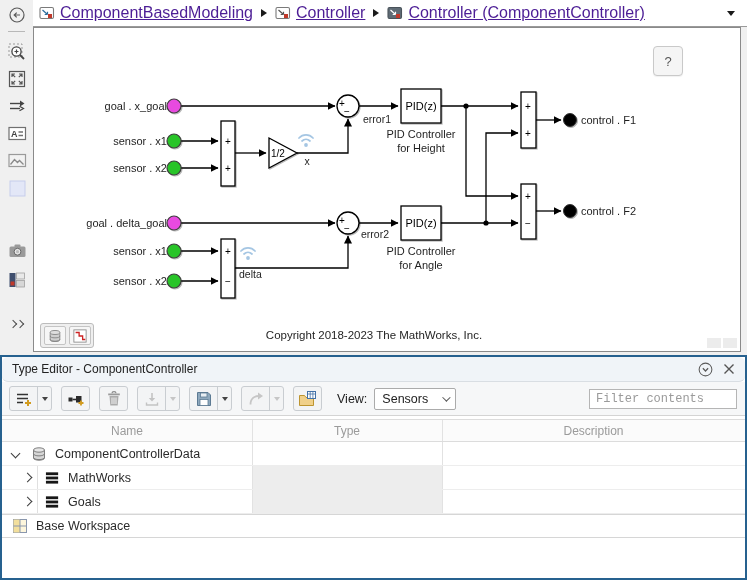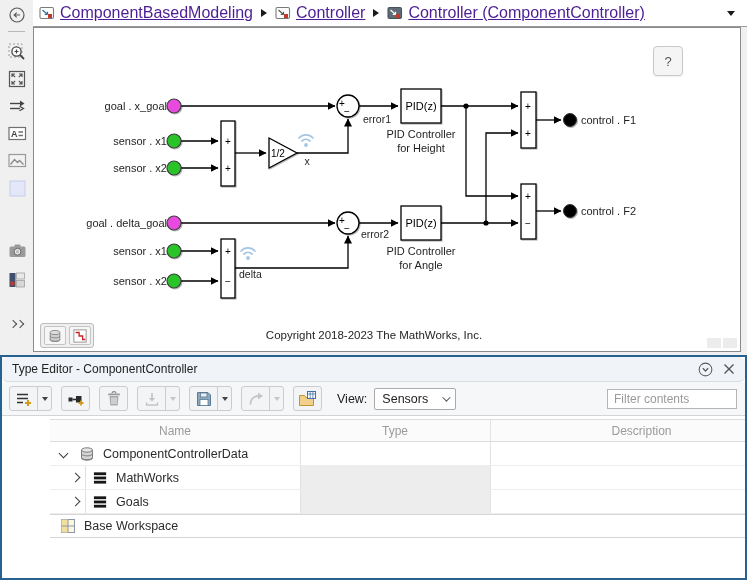--- a/index.html
+++ b/index.html
@@ -48,24 +48,24 @@
   #te-toolbar { height:34px; background:#f6f7f8; border-bottom:1px solid #d4d4d4; display:flex; align-items:center; padding-left:7px; }
   .tb { height:25px; border:1px solid #c9cdd1; border-radius:3px; background:#f3f4f5; display:flex; align-items:center; margin-right:9px; cursor:pointer; }
   .tb-ico { width:27px; display:flex; align-items:center; justify-content:center; }
   .tb-caret { width:14px; height:100%; border-left:1px solid #c9cdd1; display:flex; align-items:center; justify-content:center; }
   .caret-shape { width:0; height:0; border-top:4px solid #444; border-left:3.5px solid transparent; border-right:3.5px solid transparent; }
   .caret-dis { border-top-color:#c6c6c6; }
   .view-label { font-size:12.5px; color:#222; margin:0 7px 0 6px; }
   .view-select { height:22px; background:#fff; border:1px solid #ababab; border-radius:2px; display:flex; align-items:center; padding:0 7px; gap:14px; cursor:pointer; }
   .view-value { font-size:12.5px; color:#222; }
   .sel-chev { width:6px; height:6px; border-right:1.4px solid #555; border-bottom:1.4px solid #555; transform:rotate(45deg) translateY(-2px); }
-  #filter-input { margin-left:auto; margin-right:8px; width:130px; height:20px; border:1px solid #b5b5b5; font-size:12px; padding:1px 6px; color:#444; font-family:Liberation Sans, sans-serif; }
+  #filter-input { margin-left:auto; margin-right:8px; width:148px; height:20px; border:1px solid #b5b5b5; font-size:12px; padding:1px 6px; color:#444; font-family:Liberation Mono, monospace; }
   #filter-input::placeholder { color:#9a9a9a; }
 
-  #te-table { position:relative; margin-top:3px;padding-left:48px; }
+  #te-table { position:relative; margin-top:3px; }
   .col-div { position:absolute; top:0; bottom:0; width:1px; background:#e2e2e2; }
   #te-header { position:relative; height:23px; border-top:1px solid #dcdcdc; border-bottom:1px solid #dcdcdc; background:#fbfbfb; }
   .hdr-cell { position:absolute; top:0; height:100%; display:flex; align-items:center; justify-content:center; font-size:12px; color:#9b9b9b; }
   .te-row { position:relative; height:24px; display:flex; align-items:center; border-bottom:1px solid #ededed; background:#fff; cursor:pointer; }
   .te-row .type-cell { position:absolute; left:250px; width:190px; top:0; bottom:0; background:#ededed; }
   .row-label { font-size:12.5px; color:#2b2b2b; position:relative; z-index:2; margin-left:8px; }
   .chev { width:7px; height:7px; border-right:1.7px solid #3c3c3c; border-bottom:1.7px solid #3c3c3c; display:inline-block; position:relative; z-index:2; }
   .chev.expanded { transform:rotate(45deg); }
   .chev.collapsed { transform:rotate(-45deg); }
   .row-icon { display:flex; align-items:center; position:relative; z-index:2; }

